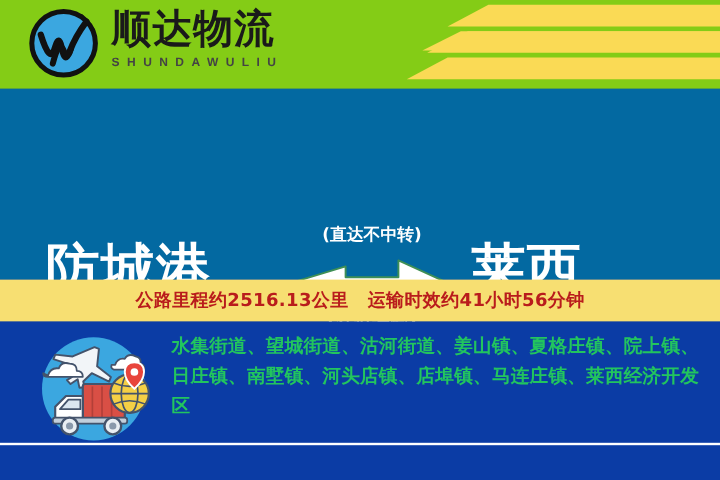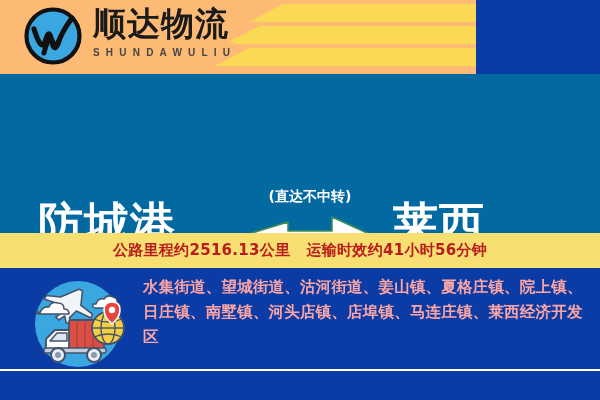--- a/index.html
+++ b/index.html
@@ -15,22 +15,22 @@
     width: 600px;
     height: 400px;
     overflow: hidden;
     background: #0b3ca5;
   }
 
   
   .header {
     position: absolute;
     left: 0; top: 0;
-    width: 476px; height: 74px;
-    background: #fdba74;
+    width: 600px; height: 74px;
+    background: #84cc16;
     overflow: hidden;
   }
   .logo-wrap {
     position: absolute;
     left: 22px; top: 4px;
     display: flex;
     align-items: flex-start;
   }
   .logo-mark {
     width: 62px; height: 62px;
@@ -147,24 +147,24 @@
   .coverage-icon {
     position: absolute;
     left: 22px; top: 8px;
     width: 112px; height: 96px;
   }
   .coverage-list {
     position: absolute;
     left: 143px;
     top: 8px;
     width: 446px;
-    font-family: Liberation Mono, monospace;
+    font-family: Liberation Sans, sans-serif;
     font-size: 15.5px;
     font-weight: 700;
-    color: #fca5a5;
+    color: #22c55e;
     line-height: 25px;
     letter-spacing: 0.2px;
   }
   .bottom-rule {
     position: absolute;
     left: 0; top: 369px;
     width: 600px; height: 2px;
     background: #ffffff;
   }
 </style>

